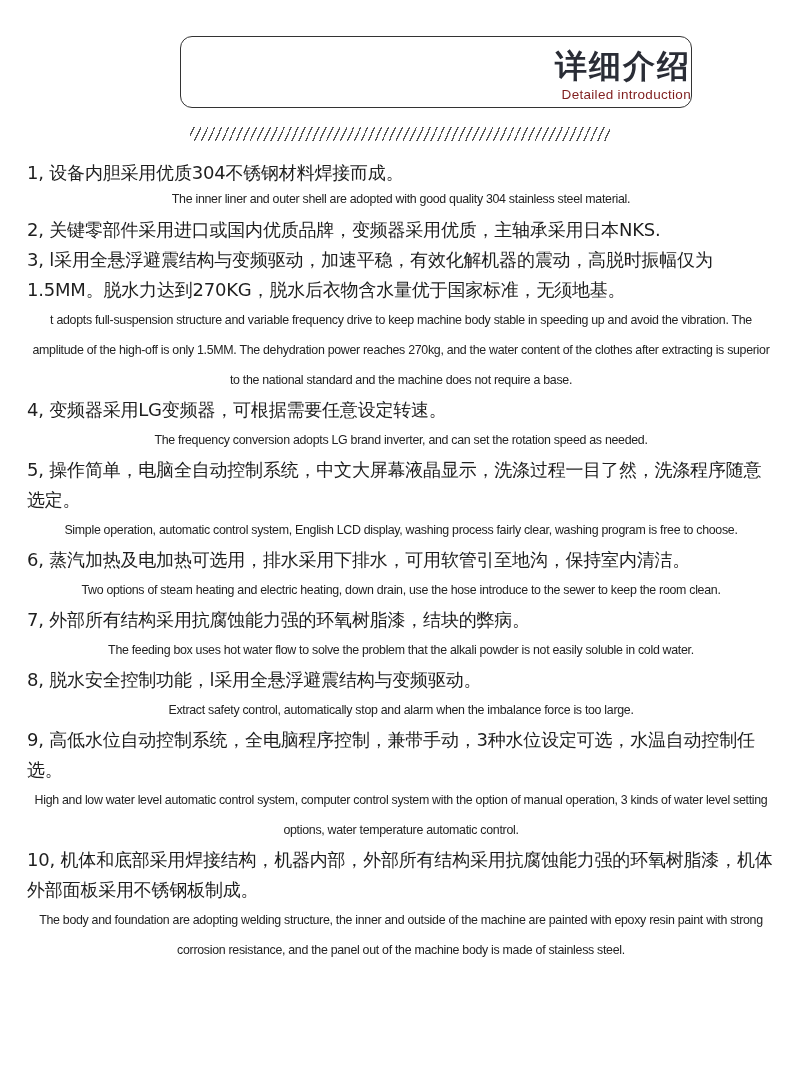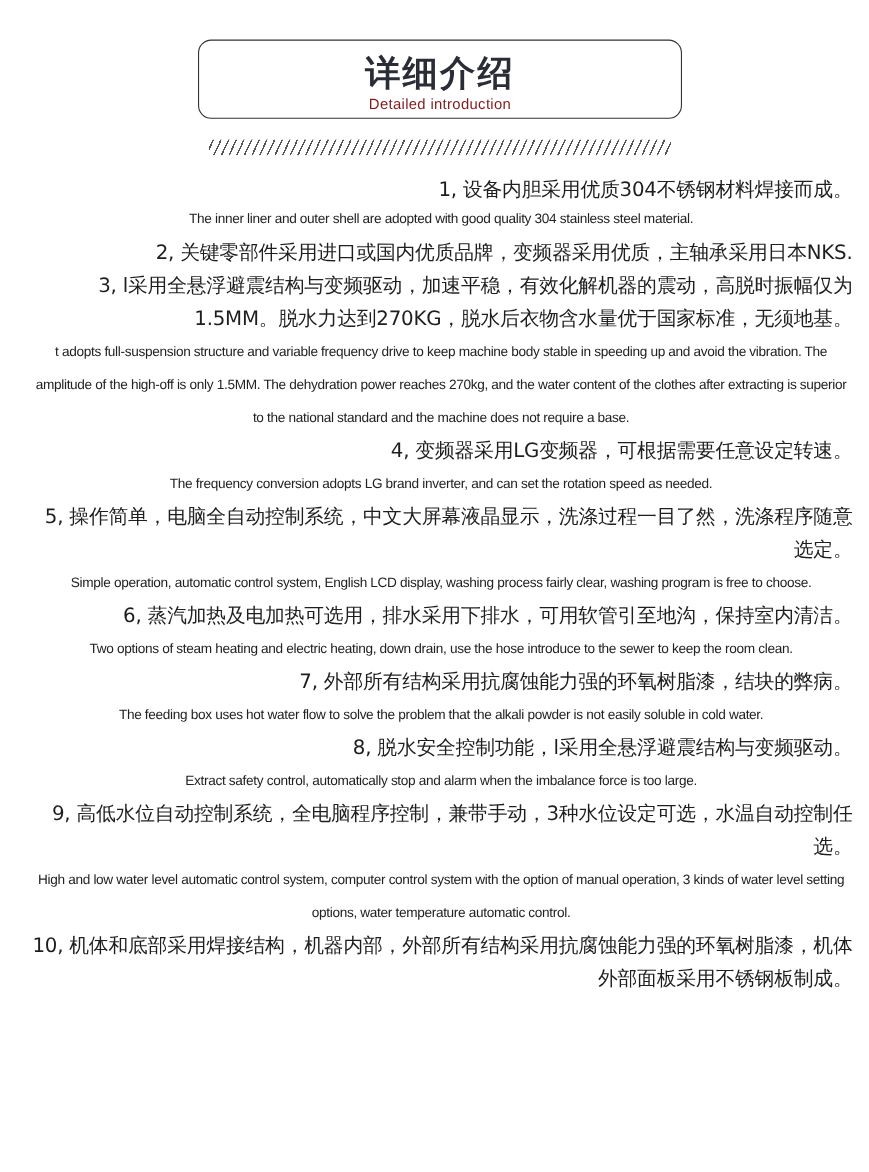--- a/index.html
+++ b/index.html
@@ -1,29 +1,29 @@
 <!DOCTYPE html>
 <html><head>
   <meta charset="utf-8">
   <style>
     html, body { margin: 0; padding: 0; background: #ffffff; }
     body { width: 790px; height: 1065px; position: relative; overflow: hidden; font-family: "DejaVu Sans", sans-serif; color: #1f1f1f; }
     .header-box {
-      position: absolute; left: 180px; top: 36px; width: 440px; height: 72px;
-      border: 1.3px solid #333; border-radius: 12px; box-sizing: border-box; text-align: center;
+      position: absolute; left: 180px; top: 36px; width: 512px; height: 72px;
+      border: 1.3px solid #333; border-radius: 12px; box-sizing: border-box; text-align: right;
     }
     .header-title { font-family: "DejaVu Sans", sans-serif; font-weight: bold; font-size: 32px; color: #2a2d36; letter-spacing: 2px; margin-top: 10px; line-height: 38px; }
     .header-sub { font-family: "Liberation Sans", sans-serif; font-size: 13.5px; color: #7f1d1d; margin-top: 2px; letter-spacing: 0.3px; }
     .hatch {
       position: absolute; left: 190px; top: 127px; width: 420px; height: 14px;
       background: repeating-linear-gradient(115deg, transparent 0 3px, #555 3px 4.3px, transparent 4.3px 6.3px);
     }
     .content { position: absolute; left: 27px; top: 158px; width: 748px; }
     .item { margin: 0; }
-    .cn { font-family: "DejaVu Sans", sans-serif; font-size: 18px; line-height: 30px; color: #1e1e1e; letter-spacing: -0.2px; text-align: right; }
+    .cn { font-family: "DejaVu Sans", sans-serif; font-size: 18px; line-height: 30px; color: #1e1e1e; letter-spacing: -0.2px; }
     .en { font-family: "Liberation Sans", sans-serif; font-size: 12.4px; line-height: 30px; color: #222; letter-spacing: -0.3px; text-align: center; }
     .en.tight { line-height: 22px; padding-bottom: 5px; }
   </style>
 </head>
 <body>
 
 <div class="header-box">
   <div class="header-title">详细介绍</div>
   <div class="header-sub">Detailed introduction</div>
 </div>
@@ -61,14 +61,15 @@
   <div class="item">
     <div class="cn">8, 脱水安全控制功能，l采用全悬浮避震结构与变频驱动。</div>
     <div class="en">Extract safety control, automatically stop and alarm when the imbalance force is too large.</div>
   </div>
   <div class="item">
     <div class="cn">9, 高低水位自动控制系统，全电脑程序控制，兼带手动，3种水位设定可选，水温自动控制任选。</div>
     <div class="en">High and low water level automatic control system, computer control system with the option of manual operation, 3 kinds of water level setting options, water temperature automatic control.</div>
   </div>
   <div class="item">
     <div class="cn">10, 机体和底部采用焊接结构，机器内部，外部所有结构采用抗腐蚀能力强的环氧树脂漆，机体外部面板采用不锈钢板制成。</div>
+    <div class="en">The body and foundation are adopting welding structure, the inner and outside of the machine are painted with epoxy resin paint with strong corrosion resistance, and the panel out of the machine body is made of stainless steel.</div>
   </div>
 </div>
 
 </body></html>

